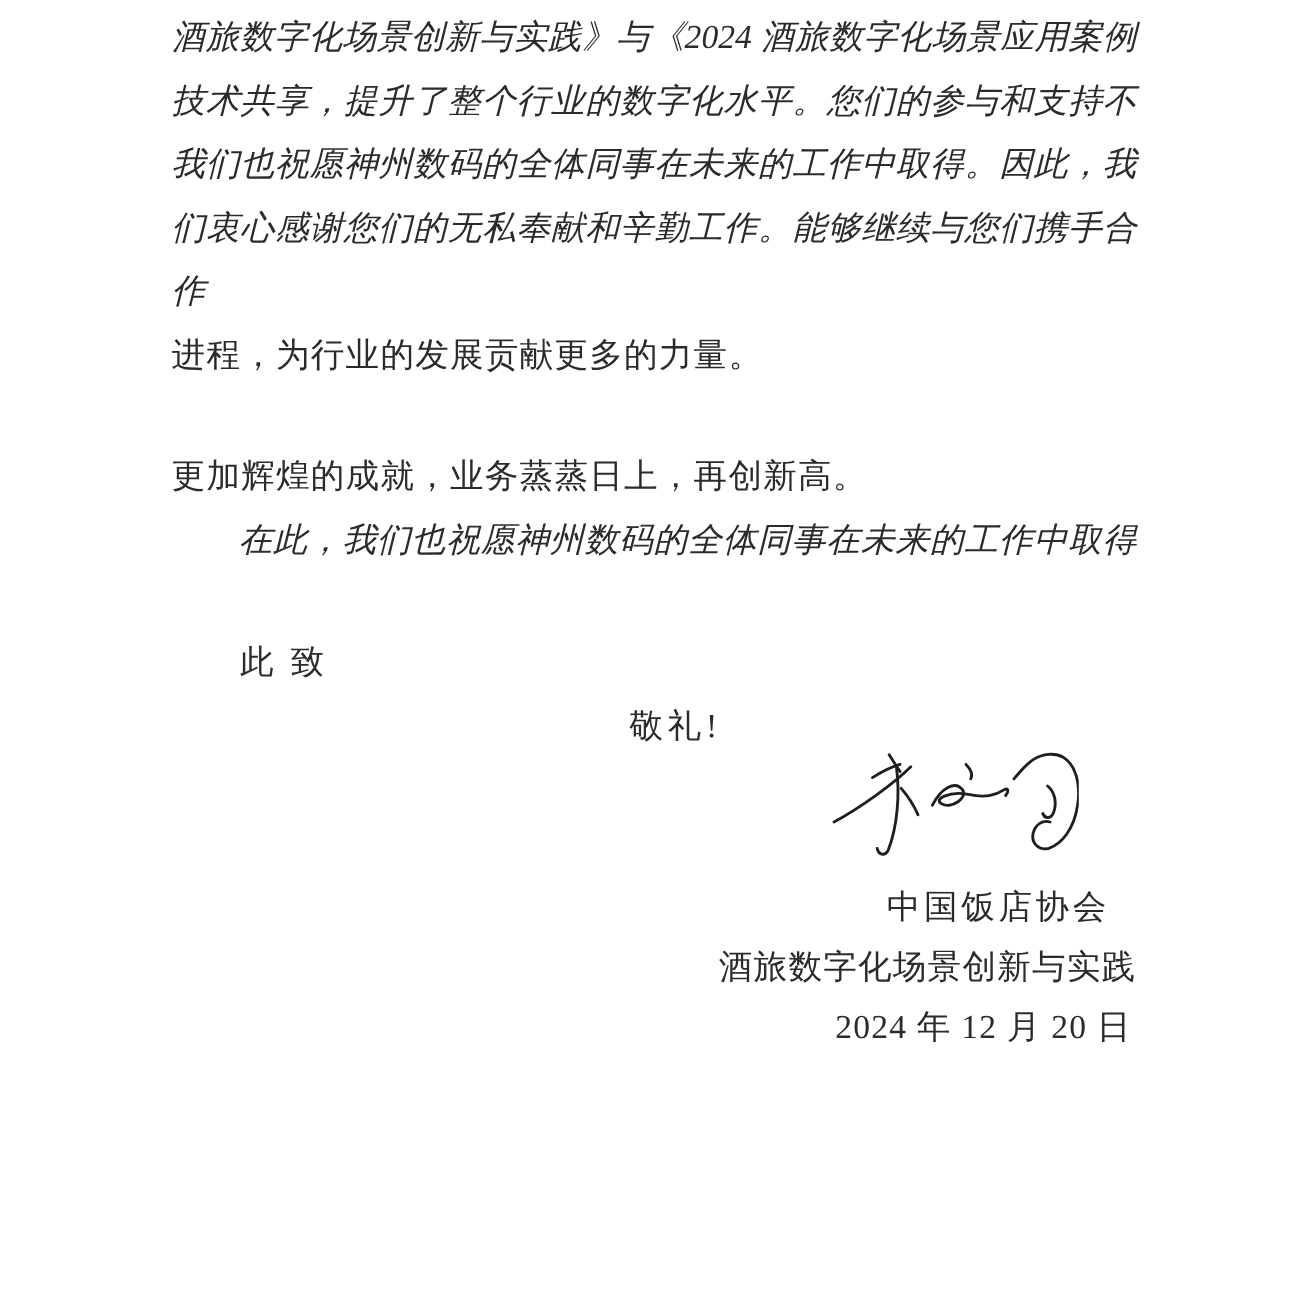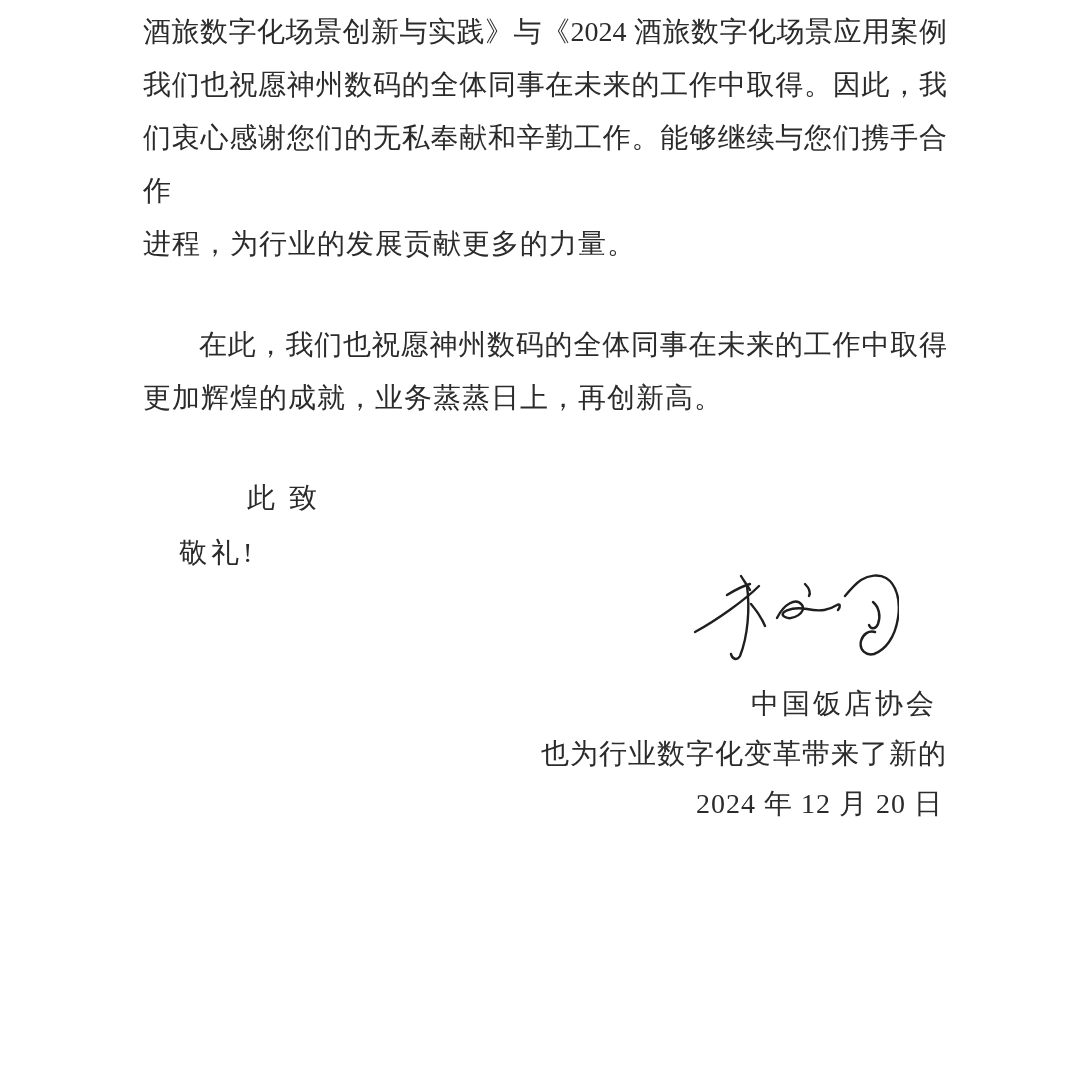--- a/index.html
+++ b/index.html
@@ -24,81 +24,83 @@
     font-size: 28px;
     line-height: 53px;
   }
   .line {
     letter-spacing: 1px;
   }
   .just {
     text-align: justify;
     text-align-last: justify;
     letter-spacing: 0;
+    font-style: italic;
   }
   .indent {
     text-indent: 2em;
   }
   .para2 {
     margin-top: 48px;
   }
   .cizhi {
     margin-top: 49px;
-    margin-left: 104px;
+    margin-left: 57px;
     letter-spacing: 14px;
-    font-family: Liberation Mono, monospace;
   }
   .jingli {
     margin-left: 36px;
     letter-spacing: 4px;
+    text-align: center;
   }
   .sig-row {
     margin-top: -15px;
     height: 108px;
     text-align: right;
     padding-right: 48px;
   }
   .sig-row svg {
     display: inline-block;
     vertical-align: top;
   }
   .sign-block {
     margin-top: 7px;
     line-height: 50px;
     text-align: right;
   }
   .sign-org {
-    margin-right: 10px;
+    margin-right: 22px;
     letter-spacing: 3px;
   }
   .sign-title {
     margin-right: 0;
     letter-spacing: 1px;
   }
   .sign-date {
     margin-right: 4px;
     letter-spacing: 1px;
   }
 </style>
 </head>
 <body>
 
 <div class="page">
   <div class="textblock">
 
     <div class="para">
       <div class="line just">酒旅数字化场景创新与实践》与《2024 酒旅数字化场景应用案例</div>
+      <div class="line just">技术共享，提升了整个行业的数字化水平。您们的参与和支持不</div>
       <div class="line just">我们也祝愿神州数码的全体同事在未来的工作中取得。因此，我</div>
       <div class="line just">们衷心感谢您们的无私奉献和辛勤工作。能够继续与您们携手合作</div>
       <div class="line">进程，为行业的发展贡献更多的力量。</div>
     </div>
 
     <div class="para para2">
+      <div class="line">更加辉煌的成就，业务蒸蒸日上，再创新高。</div>
       <div class="line just indent">在此，我们也祝愿神州数码的全体同事在未来的工作中取得</div>
-      <div class="line">更加辉煌的成就，业务蒸蒸日上，再创新高。</div>
     </div>
 
     <div class="line cizhi">此致</div>
     <div class="line jingli">敬礼!</div>
 
     <div class="sig-row">
       <svg width="212" height="106" viewBox="0 0 212 106">
         <g stroke="#1f1f1f" stroke-width="2.4" fill="none" stroke-linecap="round" stroke-linejoin="round">
 
           <path d="M40,31 C48,26 56,22 63,20"></path>
@@ -111,18 +113,18 @@
           <path d="M90,54 C97,40 109,33 115,41 C120,48 106,57 98,53 C90,49 104,42 120,45 C134,48 142,46 150,41 C153,39 154,42 151,46"></path>
 
           <path d="M158,32 C163,26 168,20 174,16 C182,11 192,10 199,14 C209,20 214,36 211,54 C208,74 198,86 187,90 C179,92 172,86 174,77 C176,70 182,66 188,68"></path>
           <path d="M186,38 C192,43 194,52 191,60 C189,65 184,66 182,61"></path>
         </g>
       </svg>
     </div>
 
     <div class="sign-block">
       <div class="line sign-org">中国饭店协会</div>
-      <div class="line sign-title">也为行业数字化变革带来了新的</div>
+      <div class="line sign-title">酒旅数字化场景创新与实践</div>
       <div class="line sign-date">2024 年 12 月 20 日</div>
     </div>
 
   </div>
 </div>
 
 </body></html>

